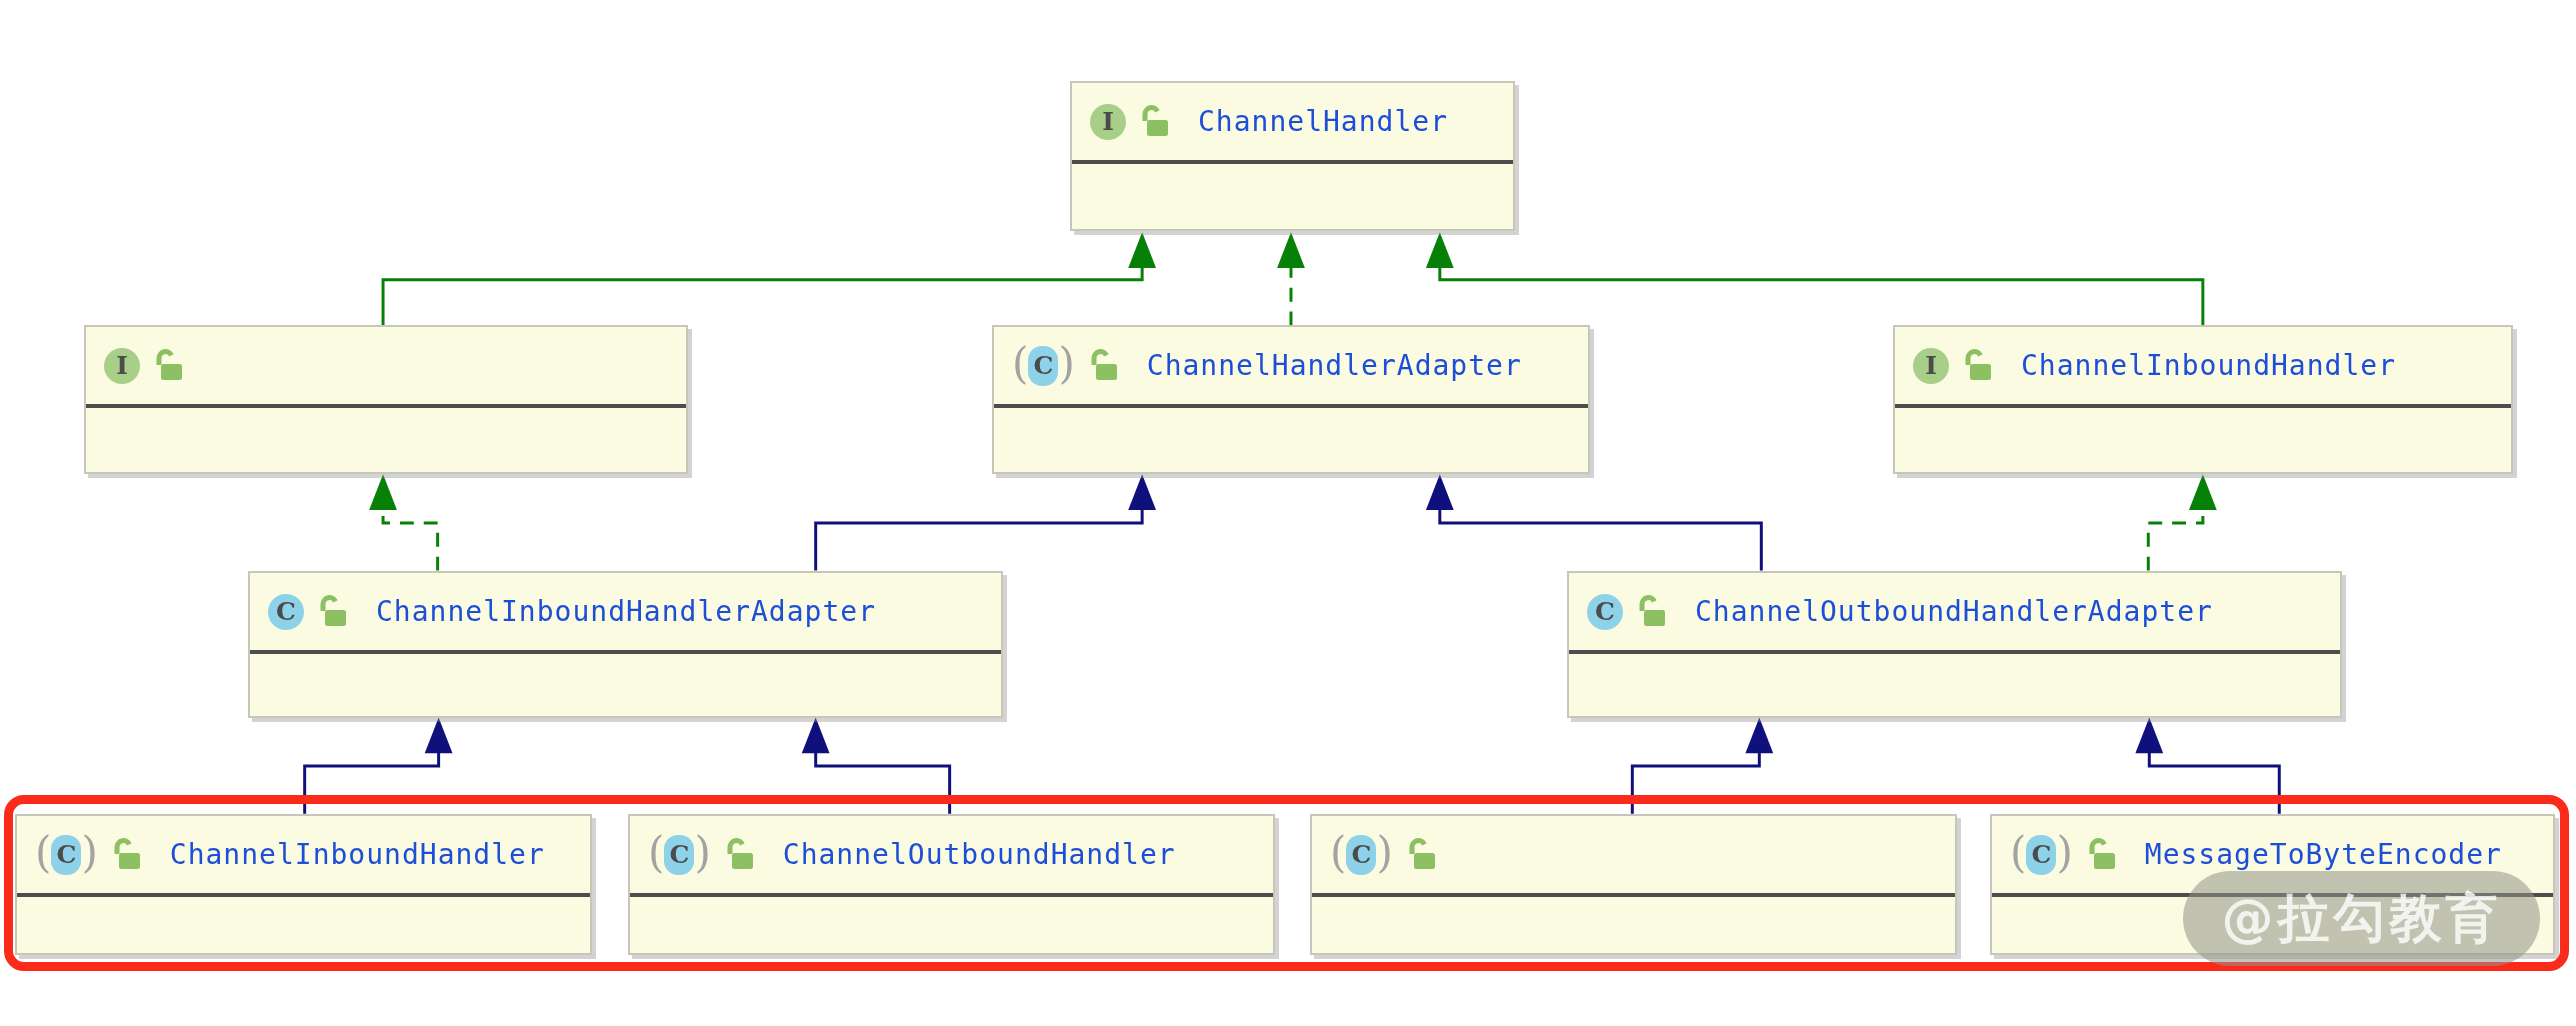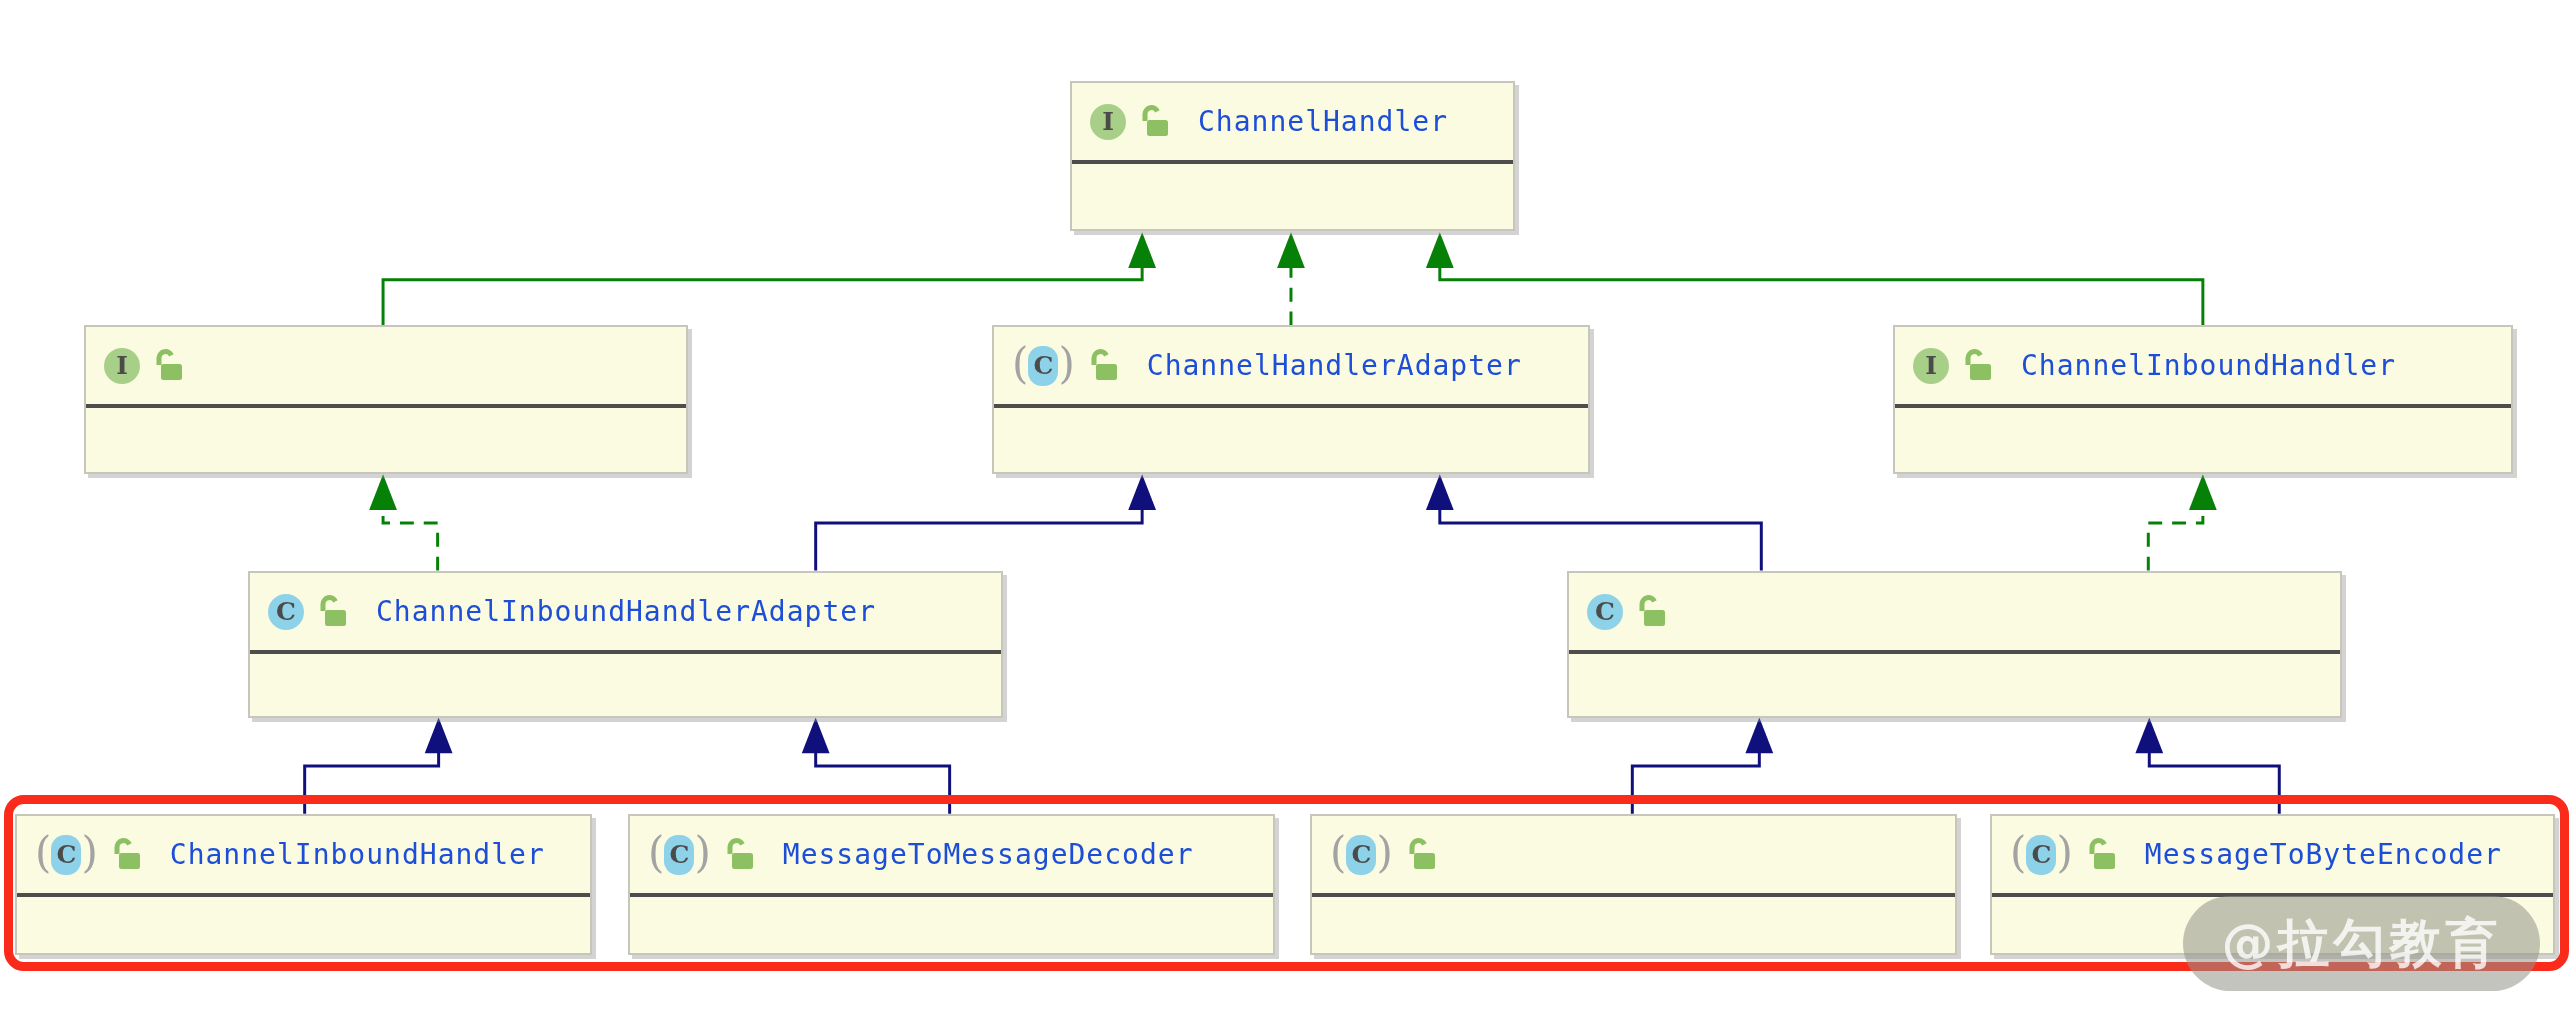--- a/index.html
+++ b/index.html
@@ -39,21 +39,21 @@
     font-size:42px;color:#a3a3a3;line-height:36px;font-weight:normal;
     transform:translateY(-2px);}
   .lock-icon{margin-left:12px;flex:0 0 auto;}
 
   
   #highlight-box{position:absolute;left:4px;top:795px;width:2565px;height:176px;
     box-sizing:border-box;border:9px solid var(--red);border-radius:20px;
     z-index:3;pointer-events:none;}
 
   
-  #watermark{position:absolute;left:2183px;top:896px;width:357px;height:95px;
+  #watermark{position:absolute;left:2183px;top:871px;width:357px;height:95px;
     border-radius:48px;background:rgba(148,148,136,.55);
     display:flex;align-items:center;justify-content:center;z-index:4;}
   #watermark span{font-family:"DejaVu Sans","Liberation Sans",sans-serif;
     font-size:52px;font-weight:bold;color:rgba(255,255,255,.78);
     letter-spacing:4px;}
 </style>
 </head>
 <body>
 
 <div id="canvas">
@@ -145,20 +145,21 @@
         <div class="uml-sep"></div>
         <div class="uml-body"></div>
       </div>
       <div class="uml-node" style="left: 1567px; top: 571px; width: 775px; height: 147px; display: flex; flex-direction: column;">
         <div class="uml-title">
           <span class="icon-circle class">C</span>
           <svg width="34" height="36" viewBox="0 0 34 36" class="lock-icon">
             <path d="M7 17 v-7 a6.5 6.5 0 0 1 12.4 -2.6" fill="none" stroke="#8cc063" stroke-width="5"></path>
             <rect x="9" y="16" width="21" height="16" rx="2.5" fill="#8cc063"></rect>
           </svg>
+          <span class="uml-label">ChannelOutboundHandlerAdapter</span>
         </div>
         <div class="uml-sep"></div>
         <div class="uml-body"></div>
       </div>
       <div class="uml-node" style="left: 15px; top: 814px; width: 577px; height: 141px; display: flex; flex-direction: column;">
         <div class="uml-title">
           <span class="abstract-wrap">
             <span class="paren">(</span>
             <span class="icon-circle class">C</span>
             <span class="paren">)</span>
@@ -176,21 +177,21 @@
         <div class="uml-title">
           <span class="abstract-wrap">
             <span class="paren">(</span>
             <span class="icon-circle class">C</span>
             <span class="paren">)</span>
           </span>
           <svg width="34" height="36" viewBox="0 0 34 36" class="lock-icon">
             <path d="M7 17 v-7 a6.5 6.5 0 0 1 12.4 -2.6" fill="none" stroke="#8cc063" stroke-width="5"></path>
             <rect x="9" y="16" width="21" height="16" rx="2.5" fill="#8cc063"></rect>
           </svg>
-          <span class="uml-label">MessageToMessageDecoder</span>
+          <span class="uml-label">ChannelOutboundHandler</span>
         </div>
         <div class="uml-sep"></div>
         <div class="uml-body"></div>
       </div>
       <div class="uml-node" style="left: 1310px; top: 814px; width: 647px; height: 141px; display: flex; flex-direction: column;">
         <div class="uml-title">
           <span class="abstract-wrap">
             <span class="paren">(</span>
             <span class="icon-circle class">C</span>
             <span class="paren">)</span>

